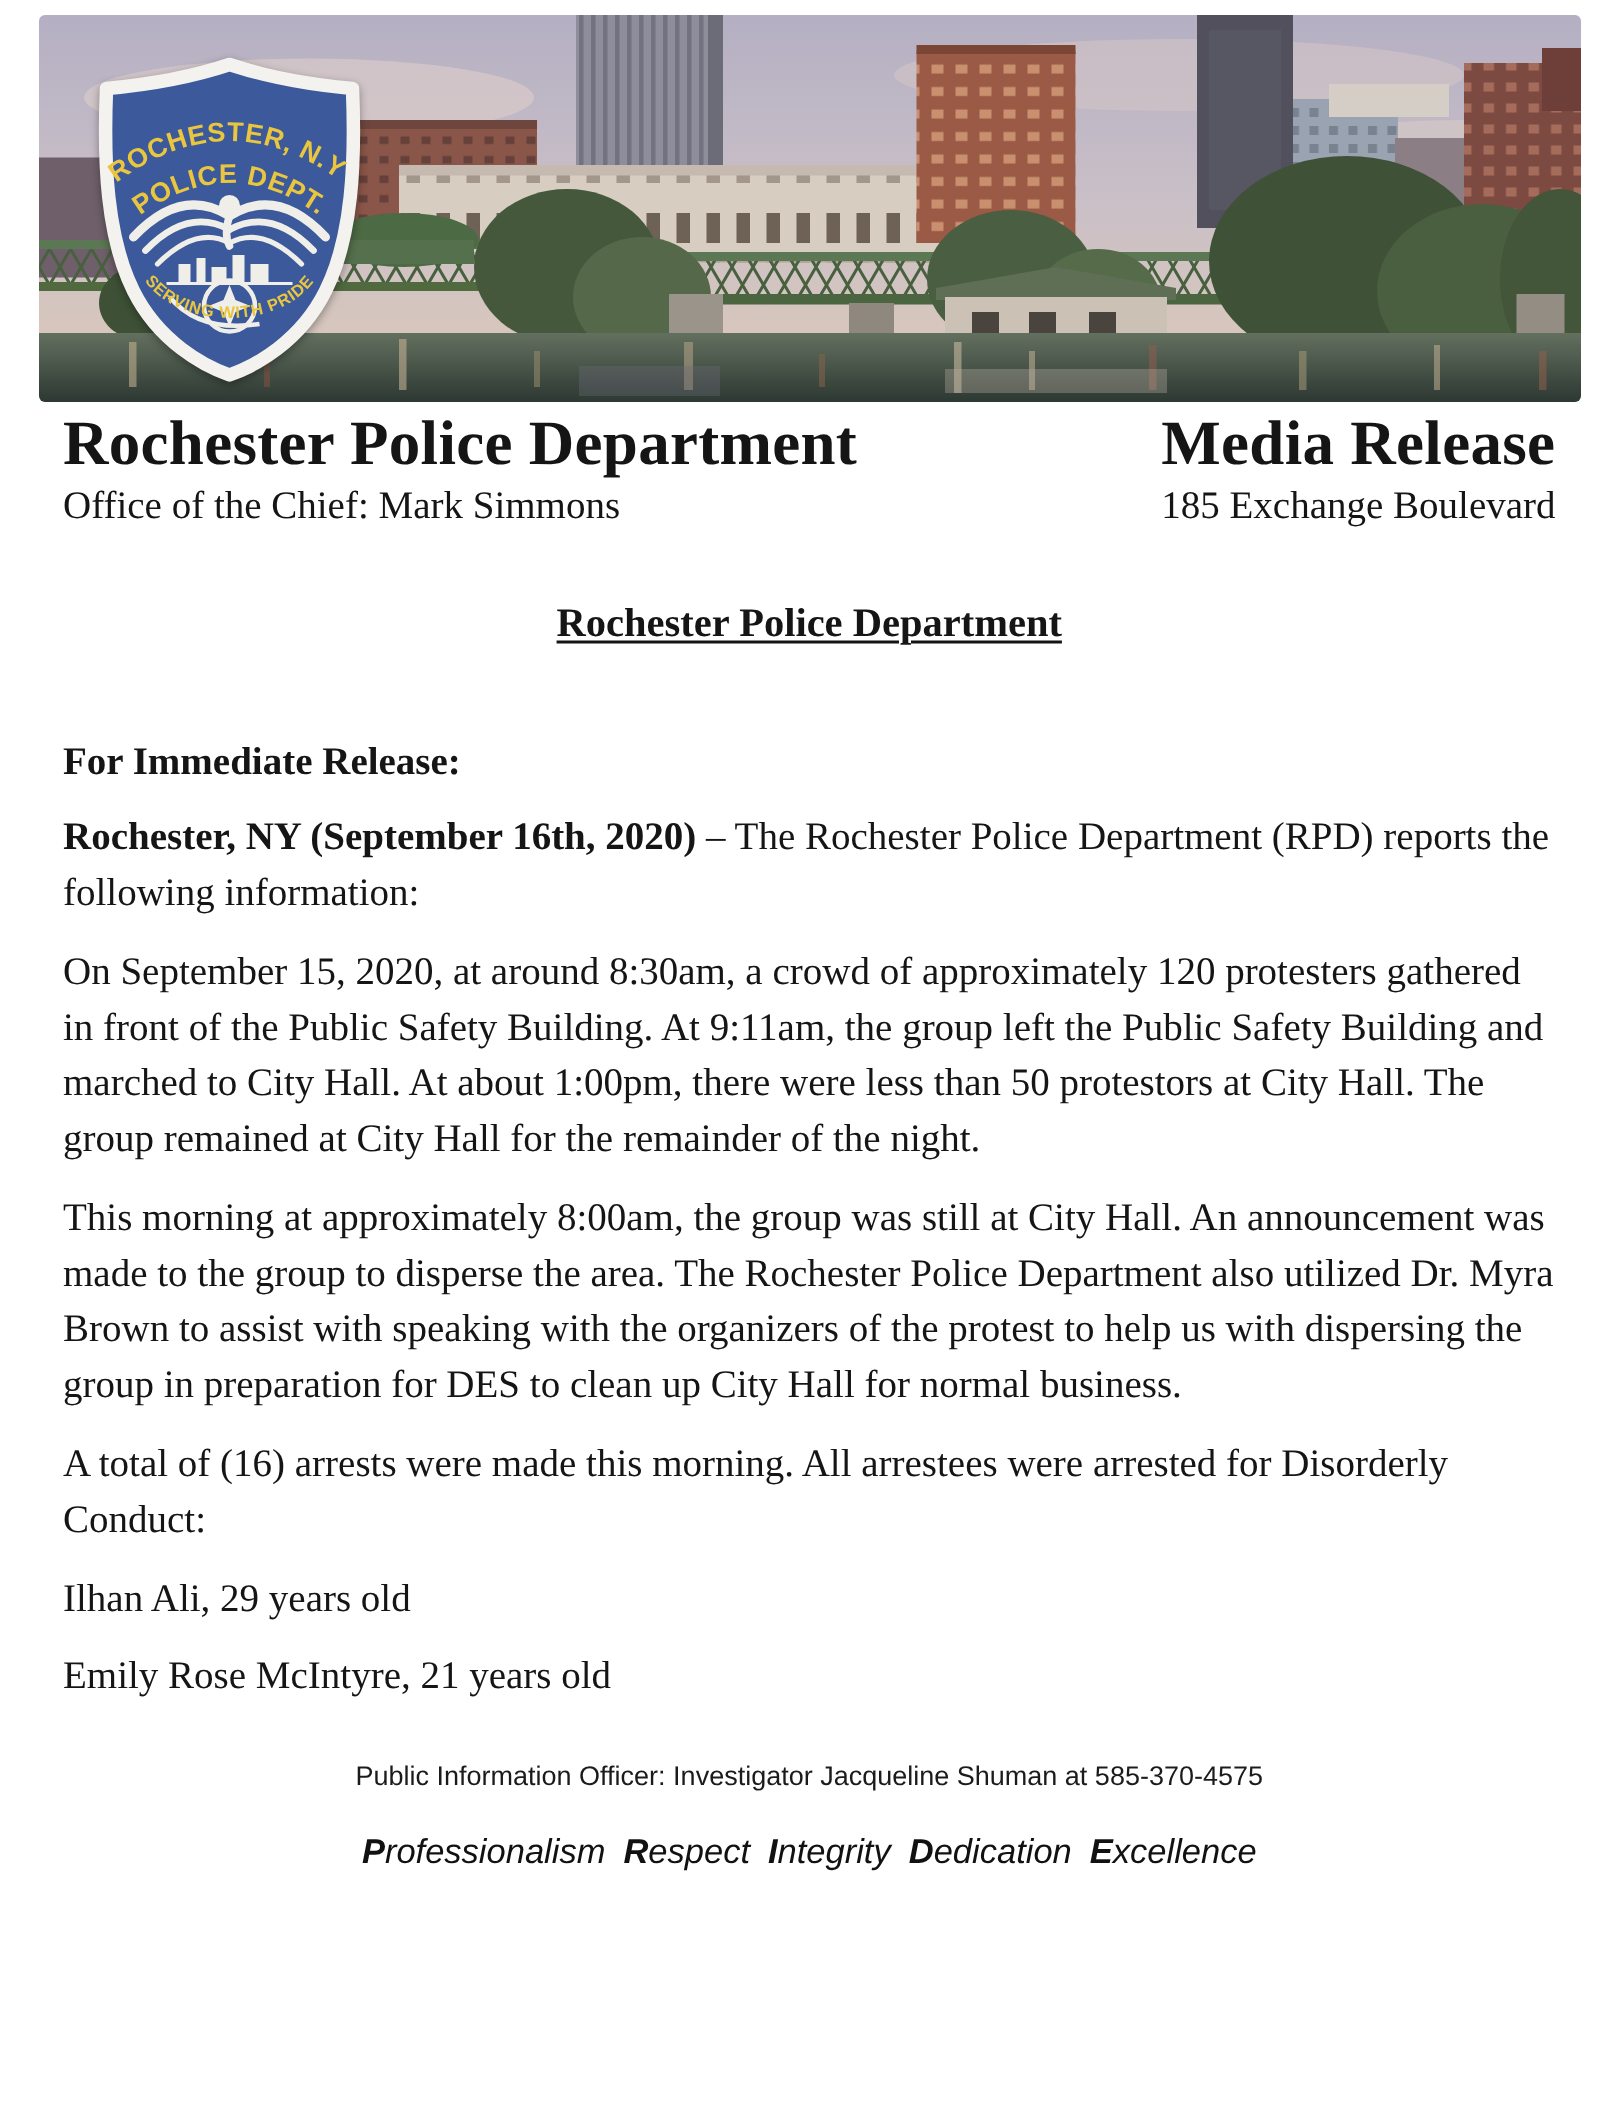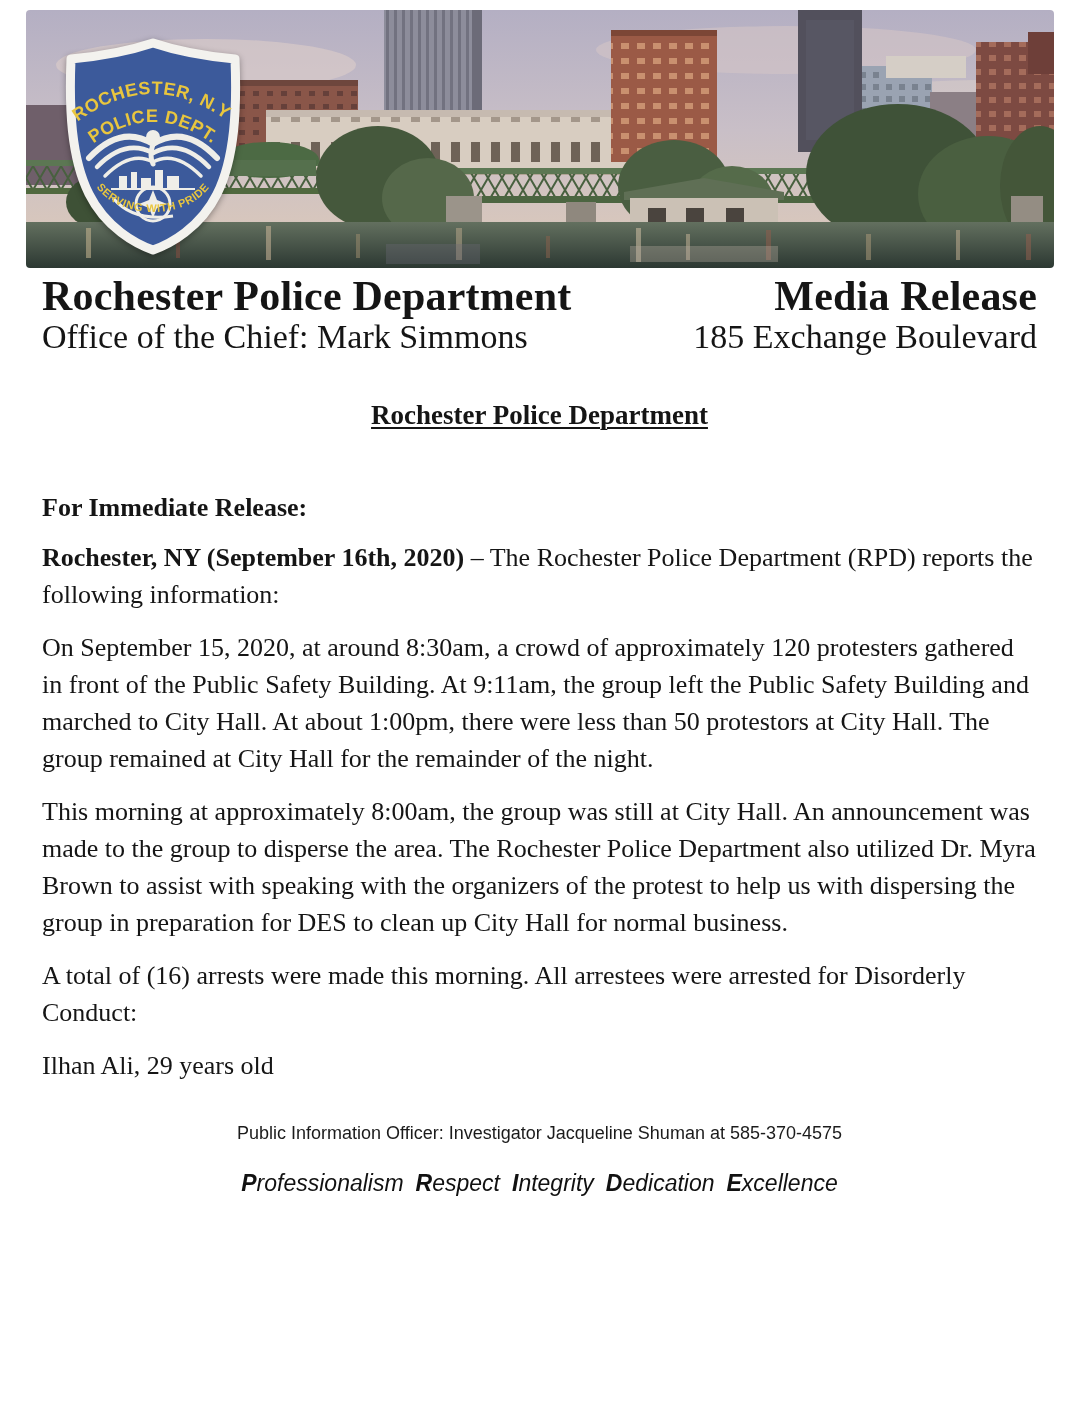--- a/index.html
+++ b/index.html
@@ -23,23 +23,23 @@
   .photo svg.city{position:absolute;left:0;top:0;width:100%;height:100%;display:block;}
   .badge{
     position:absolute;left:35px;top:26px;
     width:184px;height:222px;
     filter:drop-shadow(0 2px 3px rgba(0,0,0,.35));
   }
   .badge text{font-family:"Liberation Sans",sans-serif;font-weight:bold;}
   
   .content{padding:0 42px;}
   .masthead{display:flex;justify-content:space-between;align-items:flex-start;margin-top:5px;}
-  .mast-right{text-align:right;}
+  .mast-right{}
   .org{font-size:42px;font-weight:bold;line-height:46px;letter-spacing:.2px;}
-  .office{font-size:34px;line-height:34px;margin-top:1px;}
+  .office{font-size:26px;line-height:34px;margin-top:1px;}
   
   .doc-title{
     margin-top:46px;
     text-align:center;
     font-size:27px;font-weight:bold;
     text-decoration:underline;
     text-decoration-thickness:2px;
     text-underline-offset:3px;
   }
   .release-label{margin-top:62px;font-size:26px;font-weight:bold;}
@@ -252,20 +252,21 @@
 
     <div class="release-label">For Immediate Release:</div>
 
     <p class="body dateline"><b>Rochester, NY (September 16th, 2020)</b><span> – The Rochester Police Department (RPD) reports the following information:</span></p>
 
     <p class="body">On September 15, 2020, at around 8:30am, a crowd of approximately 120 protesters gathered in front of the Public Safety Building. At 9:11am, the group left the Public Safety Building and marched to City Hall. At about 1:00pm, there were less than 50 protestors at City Hall. The group remained at City Hall for the remainder of the night.</p>
     <p class="body">This morning at approximately 8:00am, the group was still at City Hall. An announcement was made to the group to disperse the area. The Rochester Police Department also utilized Dr. Myra Brown to assist with speaking with the organizers of the protest to help us with dispersing the group in preparation for DES to clean up City Hall for normal business.</p>
     <p class="body">A total of (16) arrests were made this morning. All arrestees were arrested for Disorderly Conduct:</p>
 
     <p class="body arrestee">Ilhan Ali, 29 years old</p>
+    <p class="body arrestee">Emily Rose McIntyre, 21 years old</p>
   </div>
 
   <div class="footer">
     <div class="contact">Public Information Officer: Investigator Jacqueline Shuman at 585-370-4575</div>
     <div class="motto">
       <span class="w"><b>P</b><span>rofessionalism</span></span><span class="w"><b>R</b><span>espect</span></span><span class="w"><b>I</b><span>ntegrity</span></span><span class="w"><b>D</b><span>edication</span></span><span class="w"><b>E</b><span>xcellence</span></span>
     </div>
   </div>
 
 </div>

